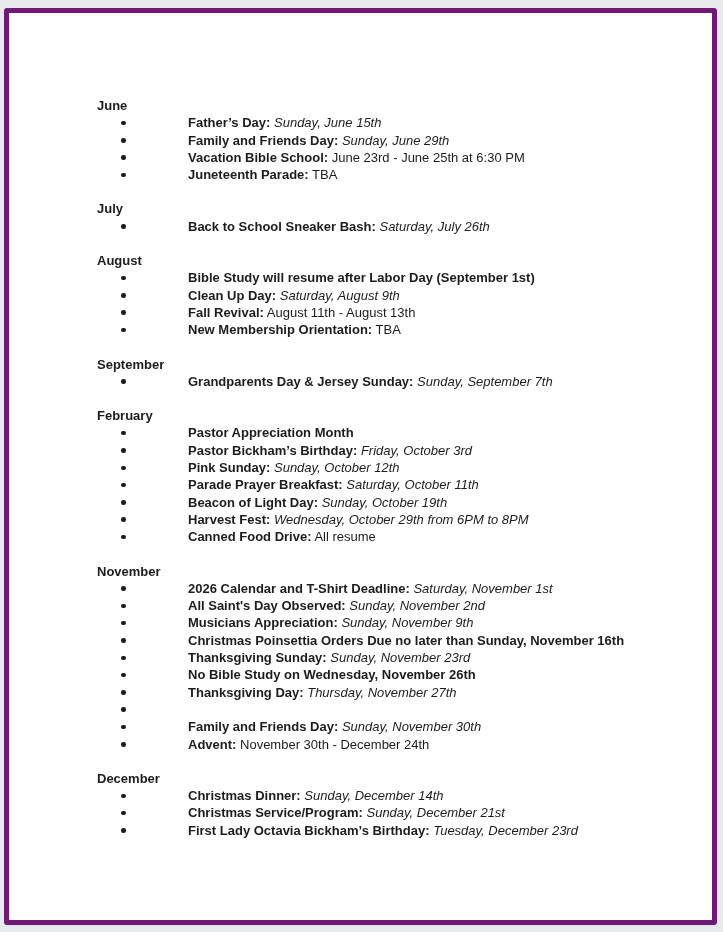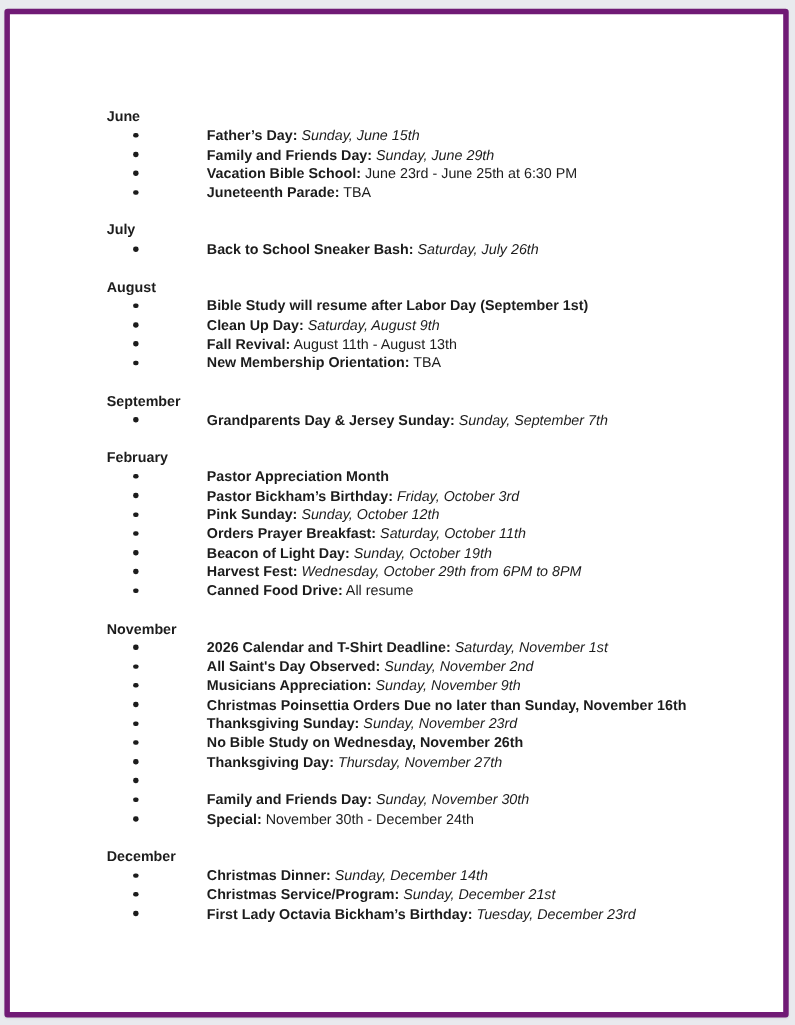--- a/index.html
+++ b/index.html
@@ -109,39 +109,39 @@
         <ul class="events">
           <li><span class="evt-label">Grandparents Day &amp; Jersey Sunday:</span> <span class="evt-value italic">Sunday, September 7th</span></li>
         </ul>
       </div>
       <div class="section">
         <div class="month-heading">February</div>
         <ul class="events">
           <li><span class="evt-label">Pastor Appreciation Month</span></li>
           <li><span class="evt-label">Pastor Bickham’s Birthday:</span> <span class="evt-value italic">Friday, October 3rd</span></li>
           <li><span class="evt-label">Pink Sunday:</span> <span class="evt-value italic">Sunday, October 12th</span></li>
-          <li><span class="evt-label">Orders Prayer Breakfast:</span> <span class="evt-value italic">Saturday, October 11th</span></li>
+          <li><span class="evt-label">Parade Prayer Breakfast:</span> <span class="evt-value italic">Saturday, October 11th</span></li>
           <li><span class="evt-label">Beacon of Light Day:</span> <span class="evt-value italic">Sunday, October 19th</span></li>
           <li><span class="evt-label">Harvest Fest:</span> <span class="evt-value italic">Wednesday, October 29th from 6PM to 8PM</span></li>
           <li><span class="evt-label">Canned Food Drive:</span> <span class="evt-value">All resume</span></li>
         </ul>
       </div>
       <div class="section">
         <div class="month-heading">November</div>
         <ul class="events">
           <li><span class="evt-label">2026 Calendar and T-Shirt Deadline:</span> <span class="evt-value italic">Saturday, November 1st</span></li>
           <li><span class="evt-label">All Saint's Day Observed:</span> <span class="evt-value italic">Sunday, November 2nd</span></li>
           <li><span class="evt-label">Musicians Appreciation:</span> <span class="evt-value italic">Sunday, November 9th</span></li>
           <li><span class="evt-label">Christmas Poinsettia Orders Due no later than Sunday, November 16th</span></li>
           <li><span class="evt-label">Thanksgiving Sunday:</span> <span class="evt-value italic">Sunday, November 23rd</span></li>
           <li><span class="evt-label">No Bible Study on Wednesday, November 26th</span></li>
           <li><span class="evt-label">Thanksgiving Day:</span> <span class="evt-value italic">Thursday, November 27th</span></li>
           <li><span class="evt-label"></span></li>
           <li><span class="evt-label">Family and Friends Day:</span> <span class="evt-value italic">Sunday, November 30th</span></li>
-          <li><span class="evt-label">Special:</span> <span class="evt-value">November 30th - December 24th</span></li>
+          <li><span class="evt-label">Advent:</span> <span class="evt-value">November 30th - December 24th</span></li>
         </ul>
       </div>
       <div class="section">
         <div class="month-heading">December</div>
         <ul class="events">
           <li><span class="evt-label">Christmas Dinner:</span> <span class="evt-value italic">Sunday, December 14th</span></li>
           <li><span class="evt-label">Christmas Service/Program:</span> <span class="evt-value italic">Sunday, December 21st</span></li>
           <li><span class="evt-label">First Lady Octavia Bickham’s Birthday:</span> <span class="evt-value italic">Tuesday, December 23rd</span></li>
         </ul>
       </div>

